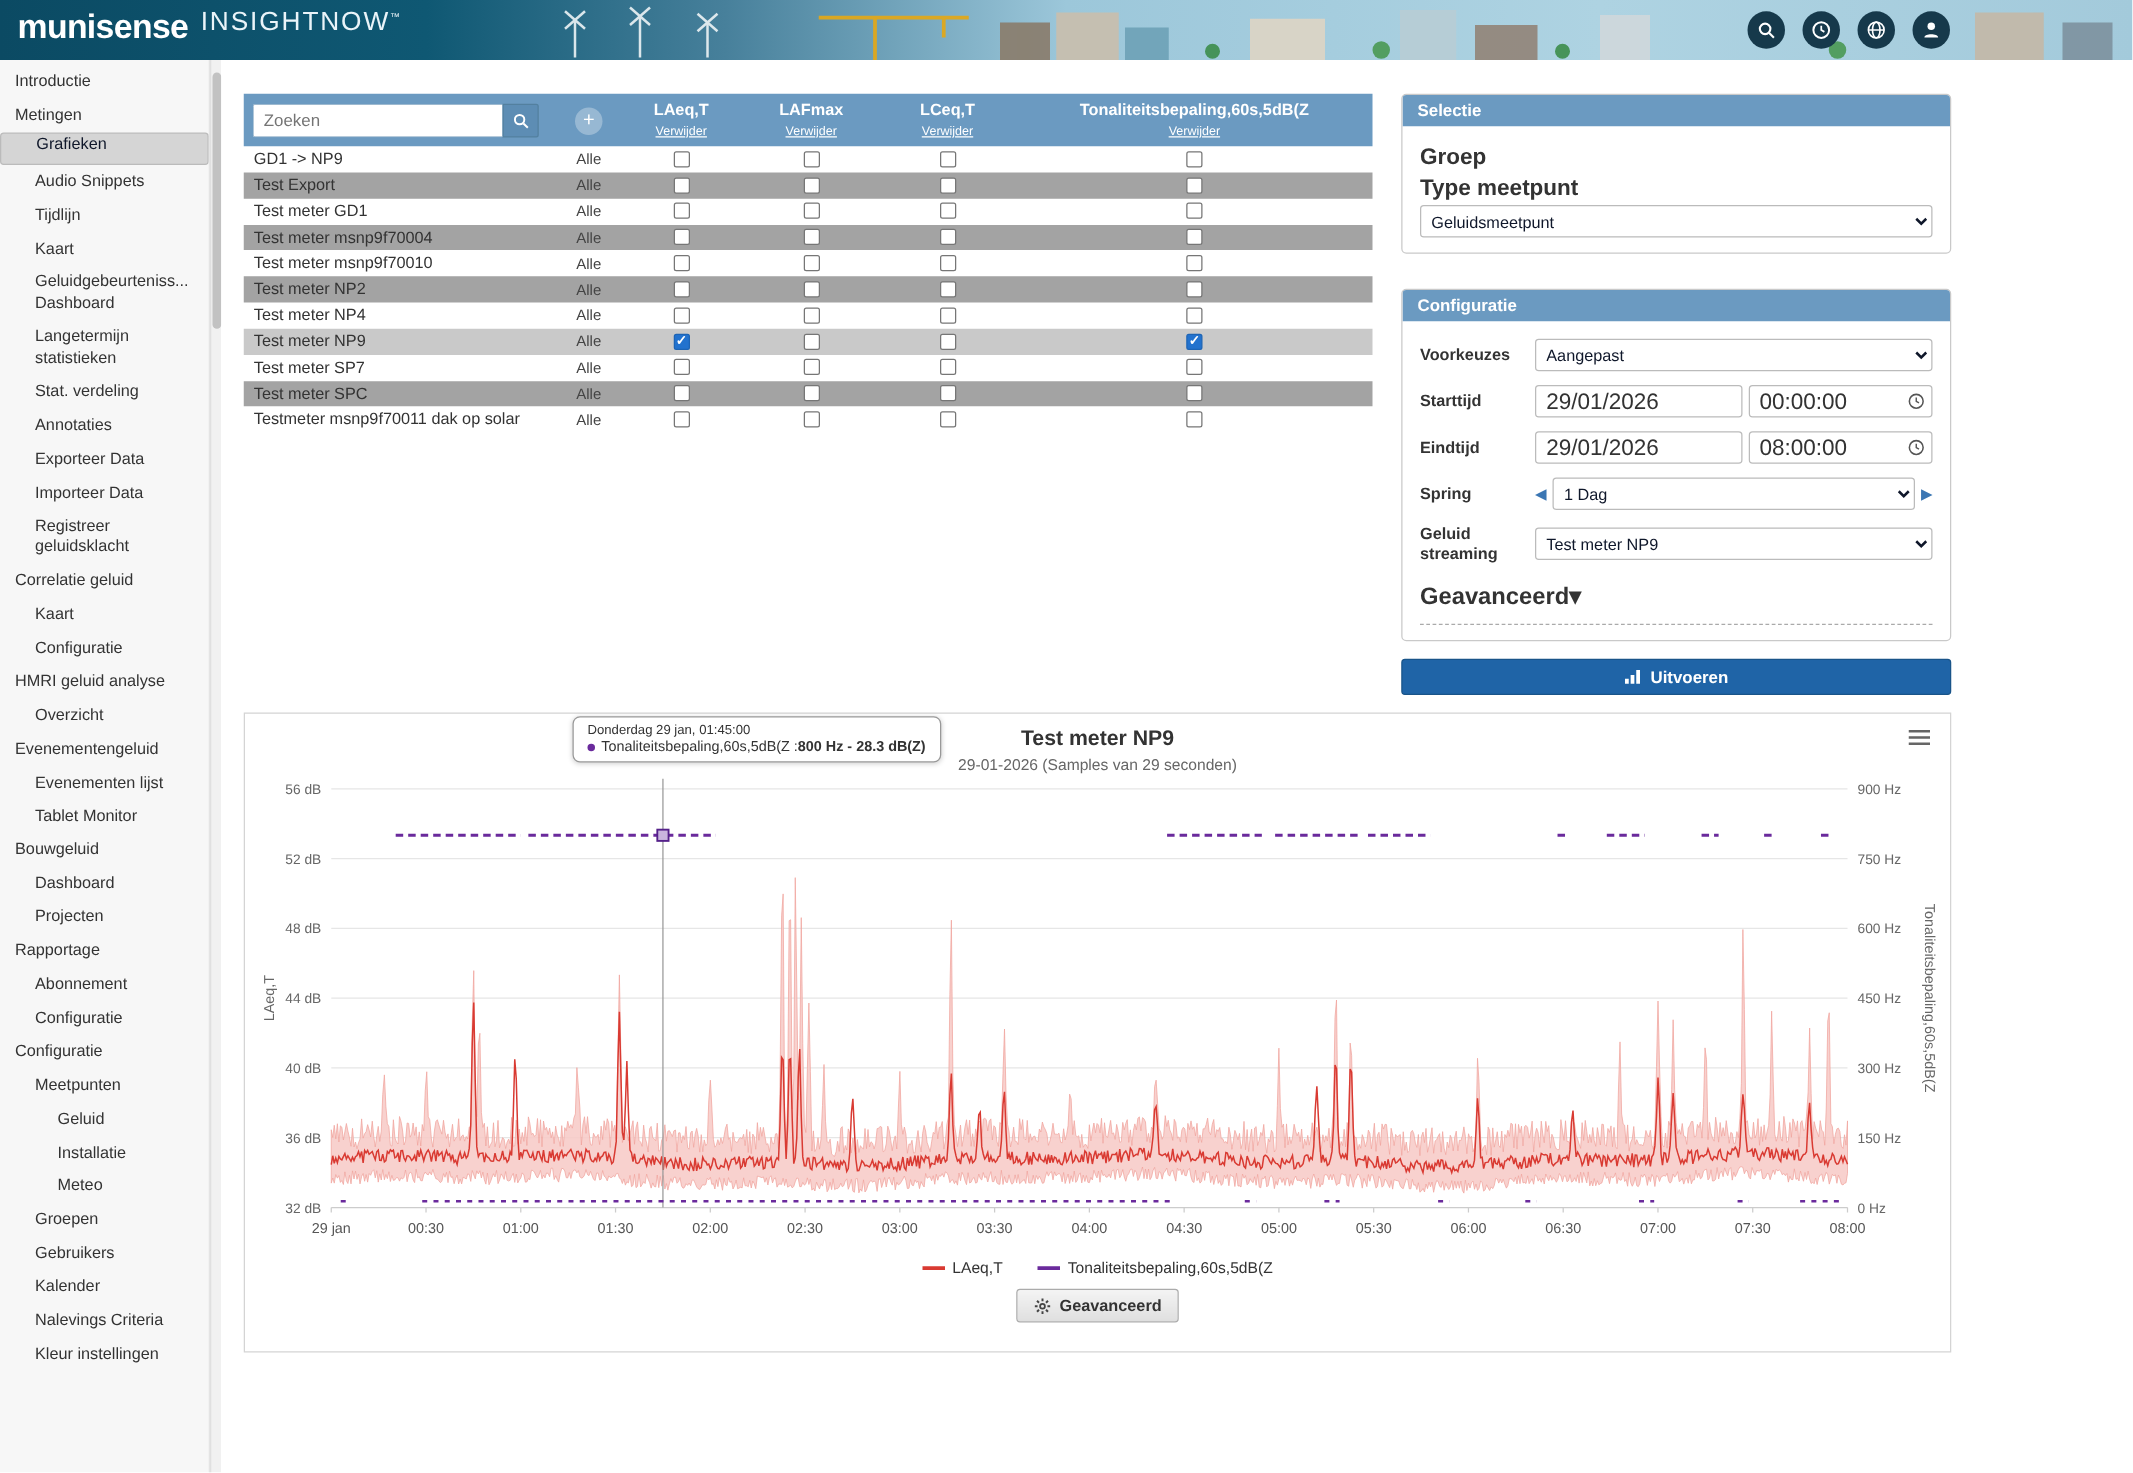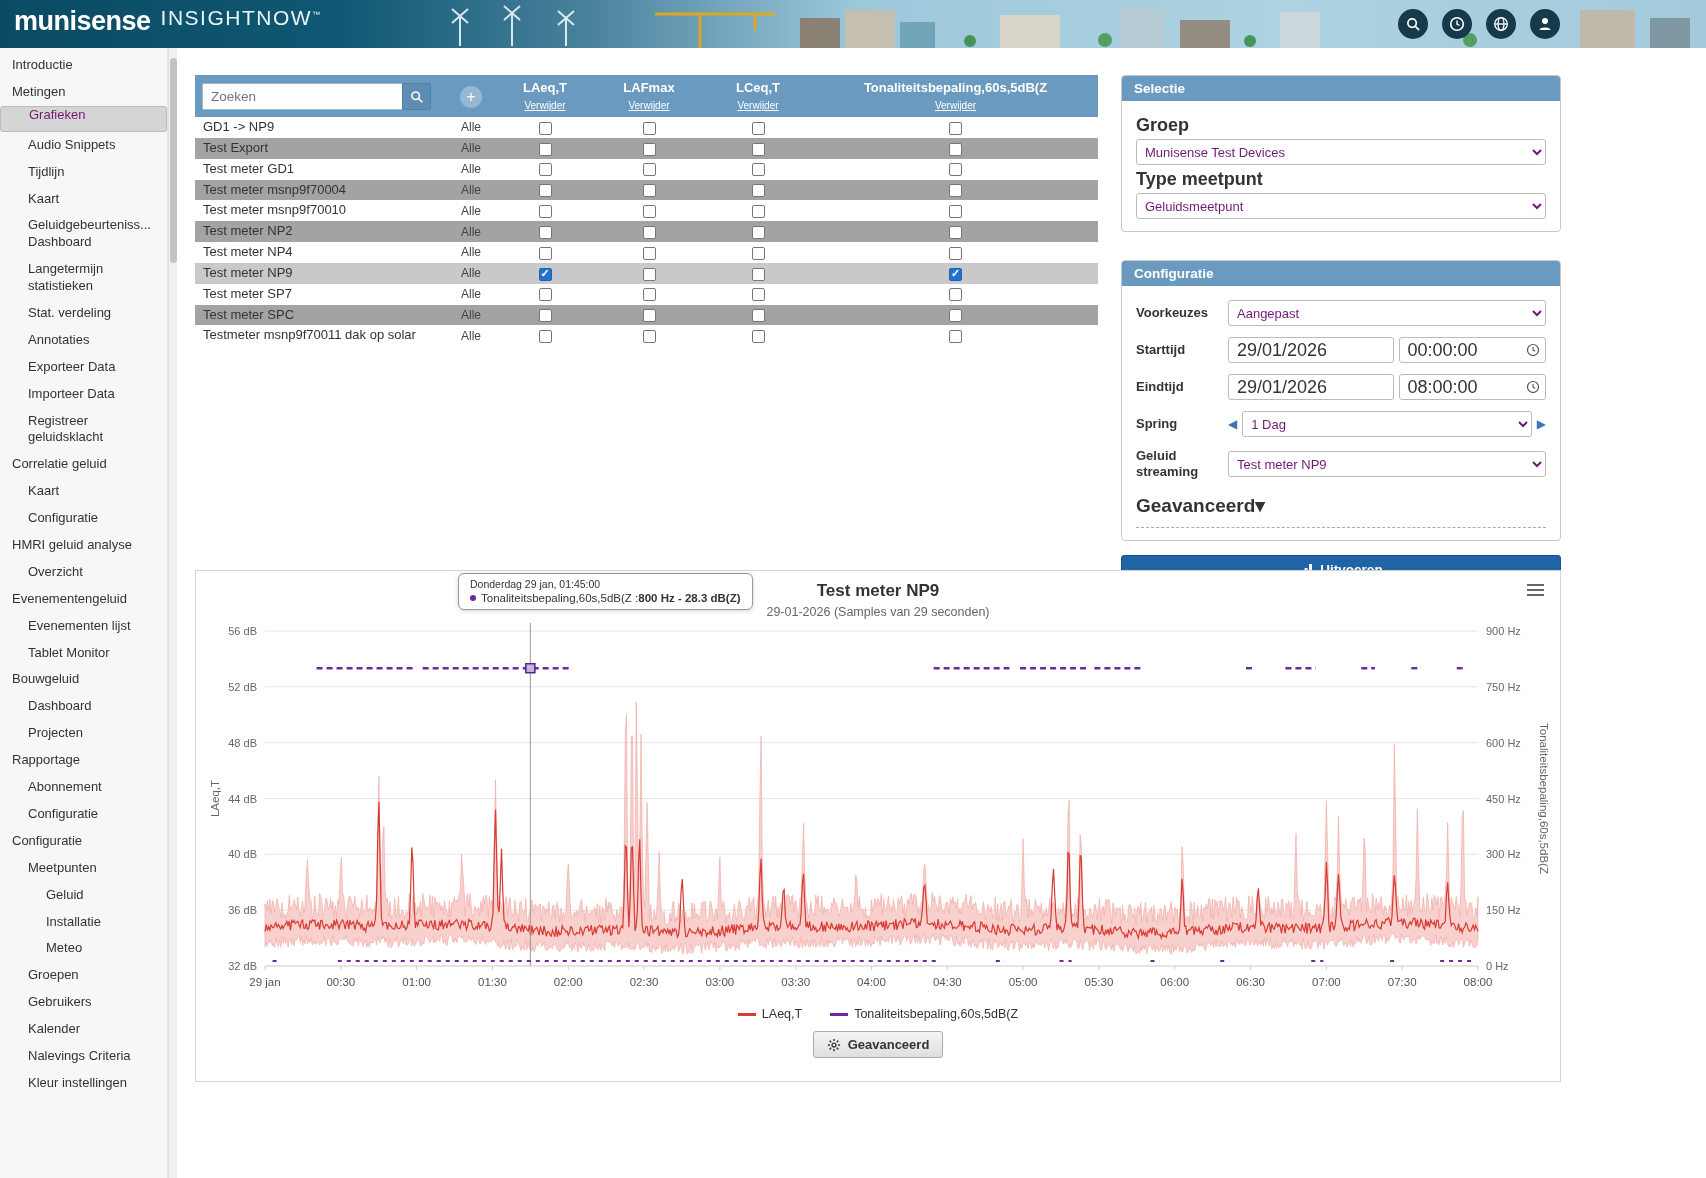--- a/index.html
+++ b/index.html
@@ -52,21 +52,21 @@
   .cb.on{background:#2272ce;border-color:#1d64b5}
   .cb.on::after{content:"✓";color:#fff;font-size:11px;font-weight:bold;position:absolute;left:1px;top:-2px}
 
   
   .right-col{position:absolute;left:944px;top:27px;width:440px}
   .panel{border:1px solid #c9c9c9;border-radius:4px;background:#fff;overflow:hidden}
   .panel + .panel{margin-top:28px}
   .panel-header{background:#6b9ac1;color:#fff;font-size:13.5px;font-weight:bold;padding:5px 12px}
   .panel-body{padding:10px 14px 12px}
   .fld-label{font-size:18px;font-weight:bold;color:#333;margin:4px 0 3px}
-  .sel{width:100%;height:26px;border:1px solid #bbb;border-radius:3px;font-size:13px;color:#701a75;background:#fff;padding:0 4px;font-family:"Liberation Sans",sans-serif}
+  .sel{width:100%;height:26px;border:1px solid #bbb;border-radius:3px;font-size:13px;color:#0f172a;background:#fff;padding:0 4px;font-family:"Liberation Sans",sans-serif}
   .cfg-row{display:flex;align-items:center;margin-bottom:11px}
   .cfg-label{width:92px;flex:none;font-size:13px;font-weight:bold;color:#333;line-height:1.25}
   .cfg-ctrl{flex:1;display:flex;align-items:center;gap:5px}
   .txt{height:26px;border:1px solid #bbb;border-radius:3px;font-size:18px;color:#333;padding:12px 8px;width:100%;font-family:"Liberation Sans",sans-serif}
   .time-field{position:relative;flex:1}
   .time-field .txt{padding-right:24px}
   .clock-ic{position:absolute;right:6px;top:6px;pointer-events:none}
   .arrow-btn{color:#3b76b3;font-size:12px;cursor:pointer;flex:none}
   .adv-link{font-size:19px;font-weight:bold;color:#333;cursor:pointer;margin-top:2px;display:inline-block}
   .dashed{border-top:1px dashed #aaa;margin-top:10px}
@@ -310,21 +310,20 @@
           <div class="tcheck"><span class="cb"></span></div>
         </div>
       </div>
   </section>
 
   <aside class="right-col">
     <div class="panel">
       <div class="panel-header">Selectie</div>
       <div class="panel-body">
         <div class="fld-label">Groep</div>
-        <select class="sel"><option>Munisense Test Devices</option></select>
         <div class="fld-label">Type meetpunt</div>
         <select class="sel"><option>Geluidsmeetpunt</option></select>
       </div>
     </div>
 
     <div class="panel">
       <div class="panel-header">Configuratie</div>
       <div class="panel-body" style="padding-top:14px">
         <div class="cfg-row">
           <div class="cfg-label">Voorkeuzes</div>

